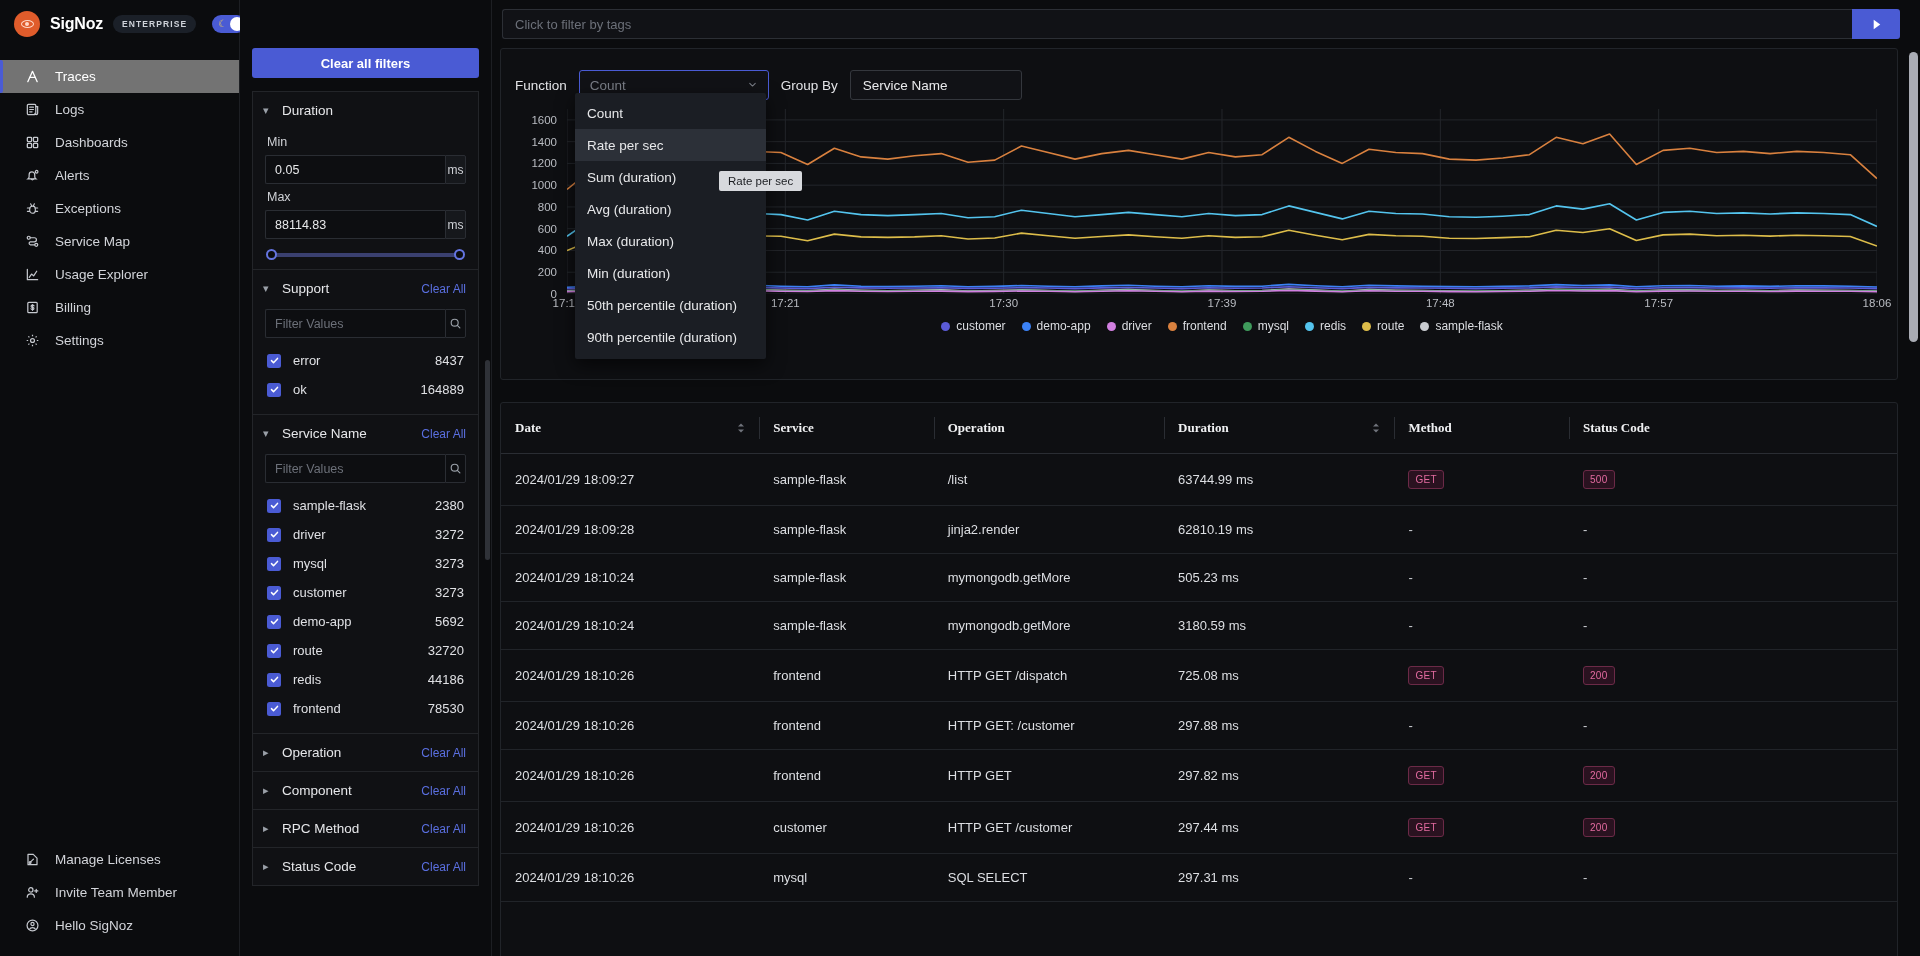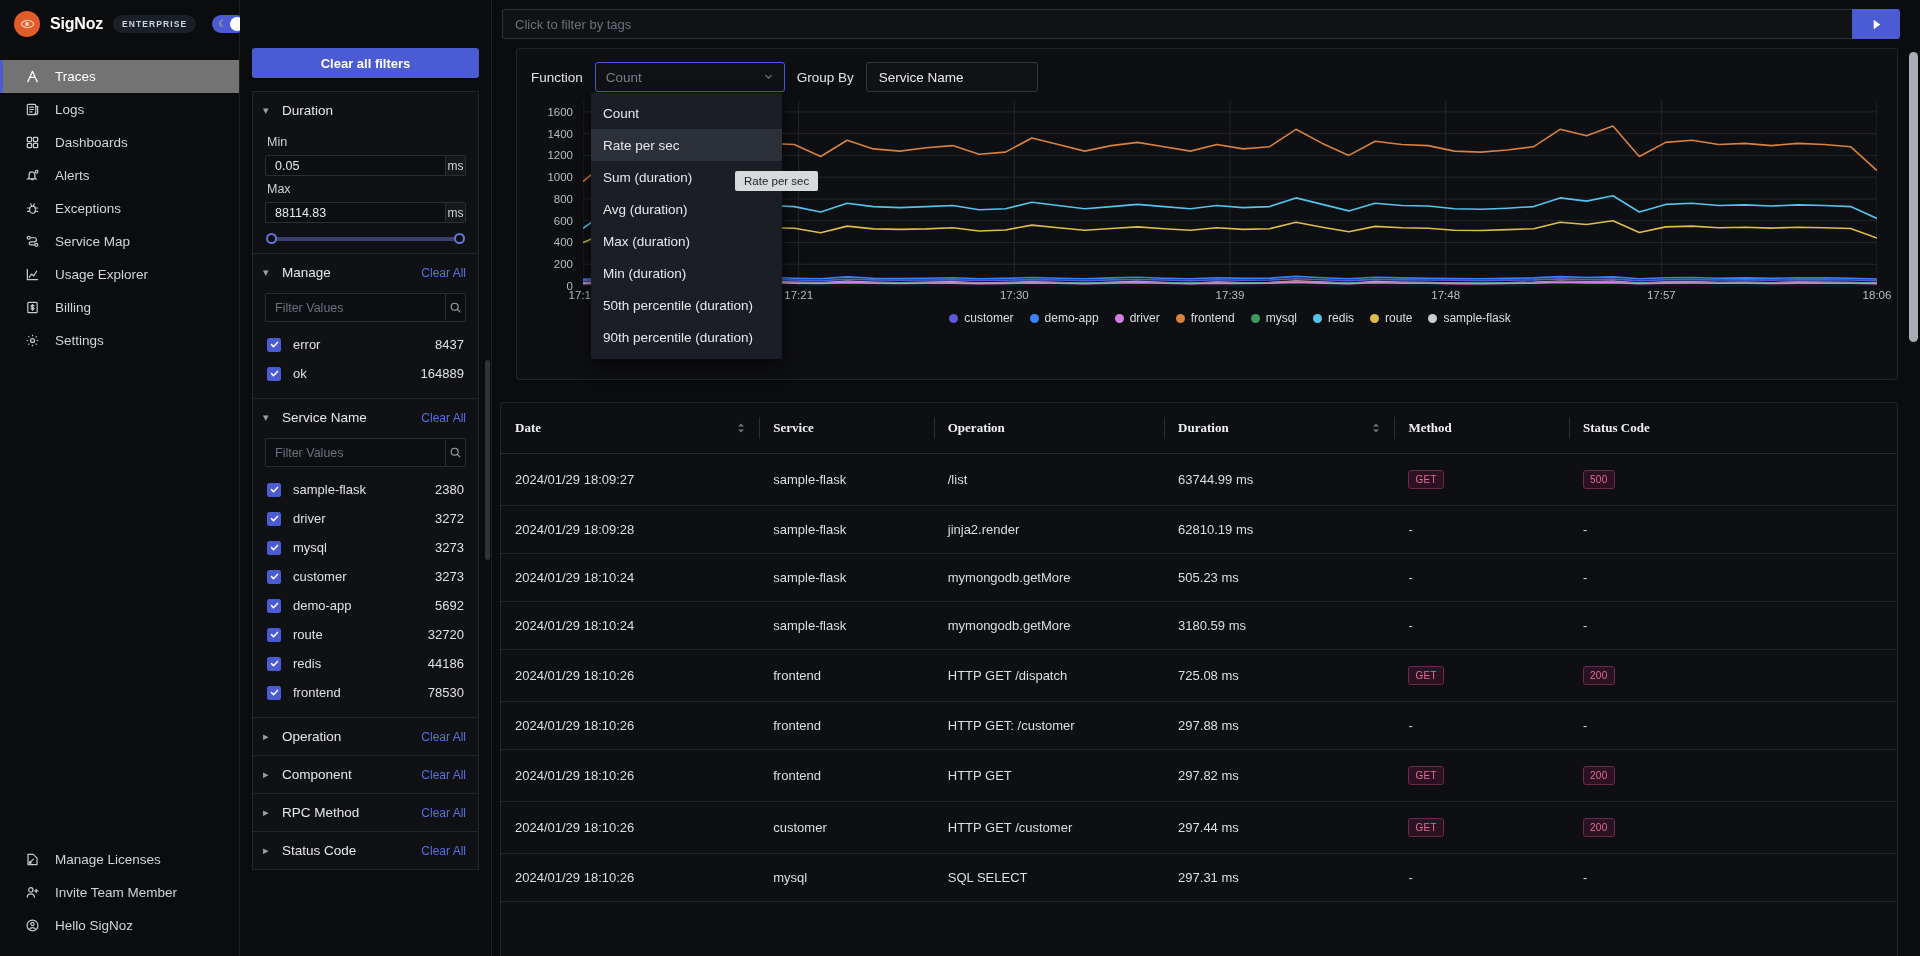--- a/index.html
+++ b/index.html
@@ -99,21 +99,21 @@
     display: flex; align-items: center; justify-content: space-between;
     padding: 11px 12px 11px 10px;
     cursor: pointer;
   }
   .fgroup-title { display:flex; align-items:center; gap: 9px; font-size: 13.5px; color: #e6e7ea; }
   .chev { color:#9aa0a8; font-size:11px; display:inline-block; width:10px;}
   .clear-link { color: #5a6fe0; font-size: 12px; cursor: pointer; }
   .fgroup-body { padding: 0 12px 10px 12px; }
 
   .lbl { font-size: 12.5px; color: #cfd1d6; margin: 6px 0 6px 2px; }
-  .inp-row { display:flex; width: 100%; height: 21px; margin-bottom: 4px; }
+  .inp-row { display:flex; width: 100%; height: 29px; margin-bottom: 4px; }
   .inp-row input {
     flex: 1; background: #0d0e11; border: 1px solid #2a2d33; border-right: none;
     color: #e7e8ea; font-size: 12.5px; padding: 0 9px; outline: none;
     font-family: inherit; border-radius: 2px 0 0 2px;
   }
   .unit-box {
     width: 37px; background: #16181c; border: 1px solid #2a2d33;
     display:flex; align-items:center; justify-content:center;
     font-size: 12px; color: #cfd1d6; border-radius: 0 2px 2px 0;
   }
@@ -172,21 +172,21 @@
     border-radius: 0 3px 3px 0;
   }
 
   .content { padding: 0 22px 0 8px; }
 
   .panel {
     background: #0e0f12; border: 1px solid #212429; border-radius: 3px;
   }
 
   
-  .chart-panel { height: 332px; padding: 12px 14px 8px 14px; position: relative; margin-left: 16px; }
+  .chart-panel { height: 332px; padding: 20px 14px 8px 14px; position: relative; }
   .chart-controls { display:flex; align-items:center; gap: 12px; height: 32px; }
   .ctl-label { font-size: 13.5px; color: #e2e3e6; }
   .fn-select {
     width: 190px; height: 30px; background: #111216;
     border: 1px solid #4a5bd4; border-radius: 3px;
     display:flex; align-items:center; justify-content: space-between;
     padding: 0 10px; font-size: 13.5px; color: #7b7f88; cursor: pointer;
     position: relative;
   }
   .gb-select {
@@ -456,21 +456,21 @@
             </div>
           </div>
         </div>
       </div>
 
       
       <div class="fgroup">
         <div class="fgroup-head">
           <div class="fgroup-title">
             <span class="chev">▾</span>
-            <span>Manage</span>
+            <span>Support</span>
           </div>
           <span class="clear-link">Clear All</span>
         </div>
         <div class="fgroup-body">
           <div class="search-row">
             <input placeholder="Filter Values" style="">
             <div class="search-btn">
               <svg width="13" height="13" viewBox="0 0 16 16" fill="none" stroke="#9aa0a8" stroke-width="1.4" stroke-linecap="round">
                   <circle cx="7" cy="7" r="4.3"></circle>
                   <line x1="10.2" y1="10.2" x2="13.4" y2="13.4"></line>

